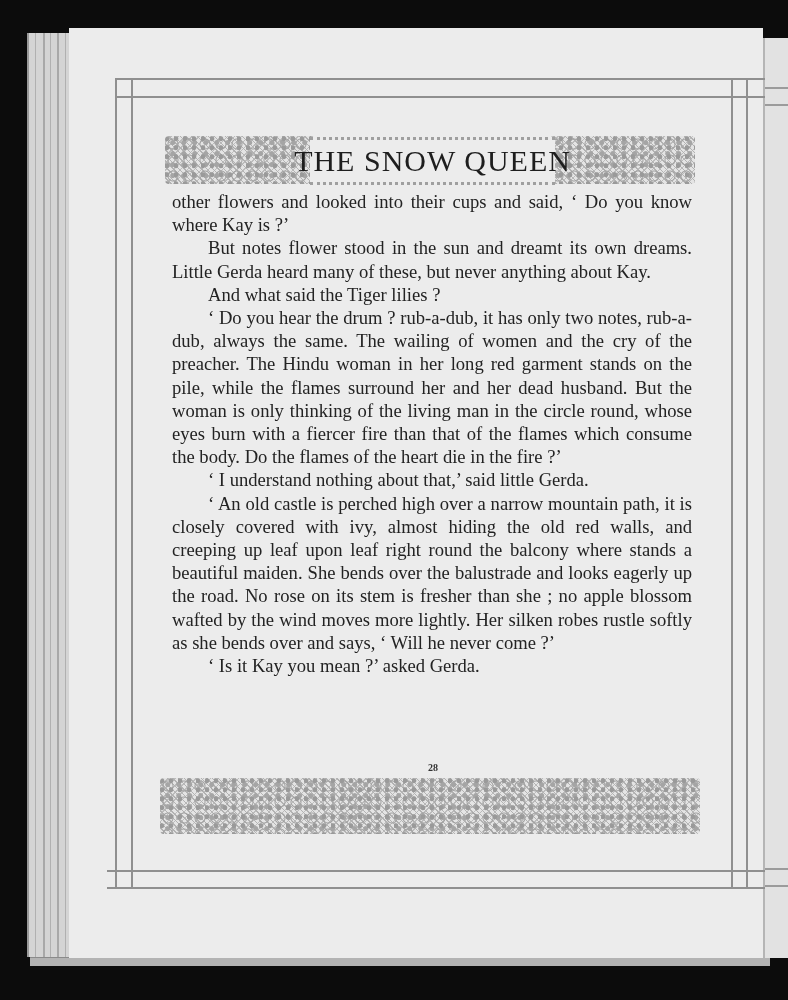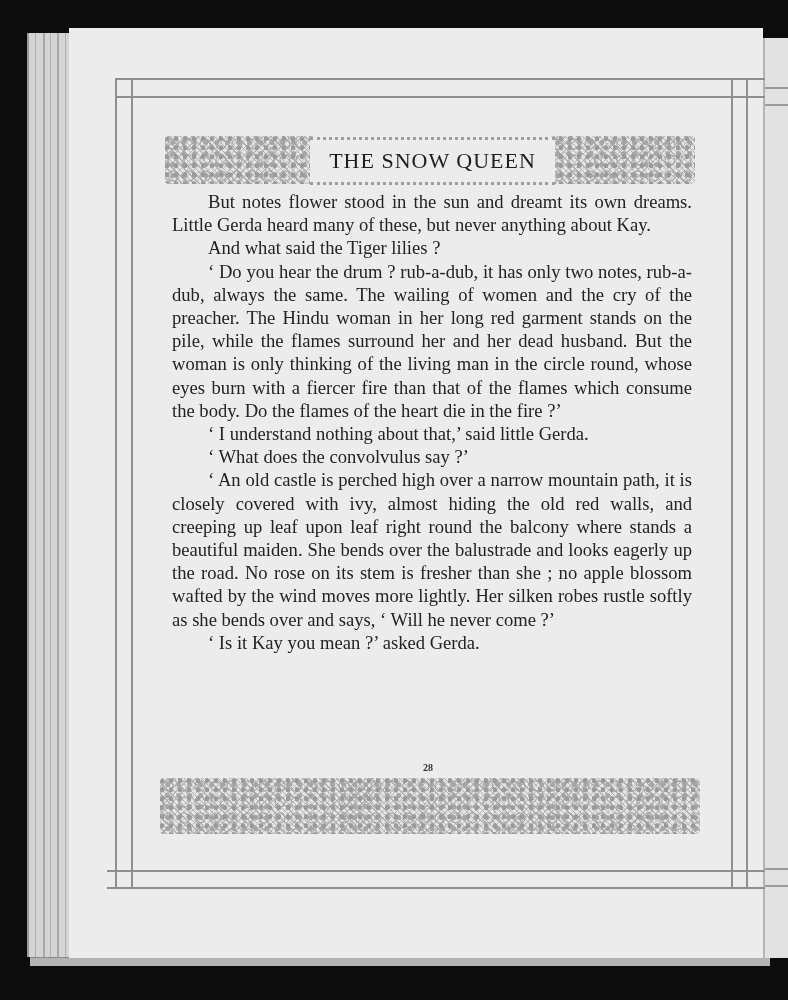--- a/index.html
+++ b/index.html
@@ -49,31 +49,31 @@
       repeating-linear-gradient(-45deg, #bcbcbc 0 1px, transparent 1px 5px);
     background-size: 9px 9px, 11px 11px, 16px 16px, auto, auto;
     border-radius:4px;
   }
   .title-band {
     position:absolute; left:310px; top:137px; width:245px; height:42px;
     background:#ececec; border-top:3px dotted #9f9f9f; border-bottom:3px dotted #9f9f9f;
     display:flex; align-items:center; justify-content:center;
   }
   .title-band span {
-    font-size:22px; letter-spacing:1px; color:#1e1e1e; white-space:nowrap;
+    font-size:30px; letter-spacing:1px; color:#1e1e1e; white-space:nowrap;
   }
 
   .text {
     position:absolute; left:172px; top:190px; width:520px;
     font-size:18.6px; line-height:23.2px; color:#232323;
   }
   .text p { margin:0; text-align:justify; text-align-last:left; }
   .text p.indent { text-indent:36px; }
   .page-num {
-    position:absolute; left:418px; top:762px; width:20px; text-align:center;
+    position:absolute; left:418px; top:762px; width:20px; text-align:right;
     font-size:10px; font-weight:bold; color:#333;
   }
 </style>
 </head>
 <body>
 
 <div class="page-stack">
   <div class="stack-line" style="left:6px"></div>
   <div class="stack-line" style="left:21px"></div>
   <div class="stack-line" style="left:36px"></div>
@@ -100,24 +100,24 @@
   <div class="vline" style="left:746px; top:78px; height:810px;"></div>
 </div>
 
 <div class="ornament" style="left:165px; top:136px; width:150px; height:48px;"></div>
 <div class="ornament" style="left:550px; top:136px; width:145px; height:48px;"></div>
 <div class="title-band">
   <span>THE SNOW QUEEN</span>
 </div>
 
 <div class="text">
+  <p>other flowers and looked into their cups and said, ‘ Do you know where Kay is ?’</p>
   <p class="indent">But notes flower stood in the sun and dreamt its own dreams. Little Gerda heard many of these, but never anything about Kay.</p>
   <p class="indent">And what said the Tiger lilies ?</p>
   <p class="indent">‘ Do you hear the drum ? rub-a-dub, it has only two notes, rub-a-dub, always the same.  The wailing of women and the cry of the preacher.  The Hindu woman in her long red garment stands on the pile, while the flames surround her and her dead husband.  But the woman is only thinking of the living man in the circle round, whose eyes burn with a fiercer fire than that of the flames which consume the body.  Do the flames of the heart die in the fire ?’</p>
   <p class="indent">‘ I understand nothing about that,’ said little Gerda.</p>
-  <p class="indent">‘ What does the convolvulus say ?’</p>
   <p class="indent">‘ An old castle is perched high over a narrow mountain path, it is closely covered with ivy, almost hiding the old red walls, and creeping up leaf upon leaf right round the balcony where stands a beautiful maiden.  She bends over the balustrade and looks eagerly up the road.  No rose on its stem is fresher than she ; no apple blossom wafted by the wind moves more lightly.  Her silken robes rustle softly as she bends over and says, ‘ Will he never come ?’</p>
   <p class="indent">‘ Is it Kay you mean ?’ asked Gerda.</p>
 </div>
 
 <div class="page-num">28</div>
 
 <div class="ornament" style="left:160px; top:778px; width:540px; height:56px;"></div>
 
 </body></html>

